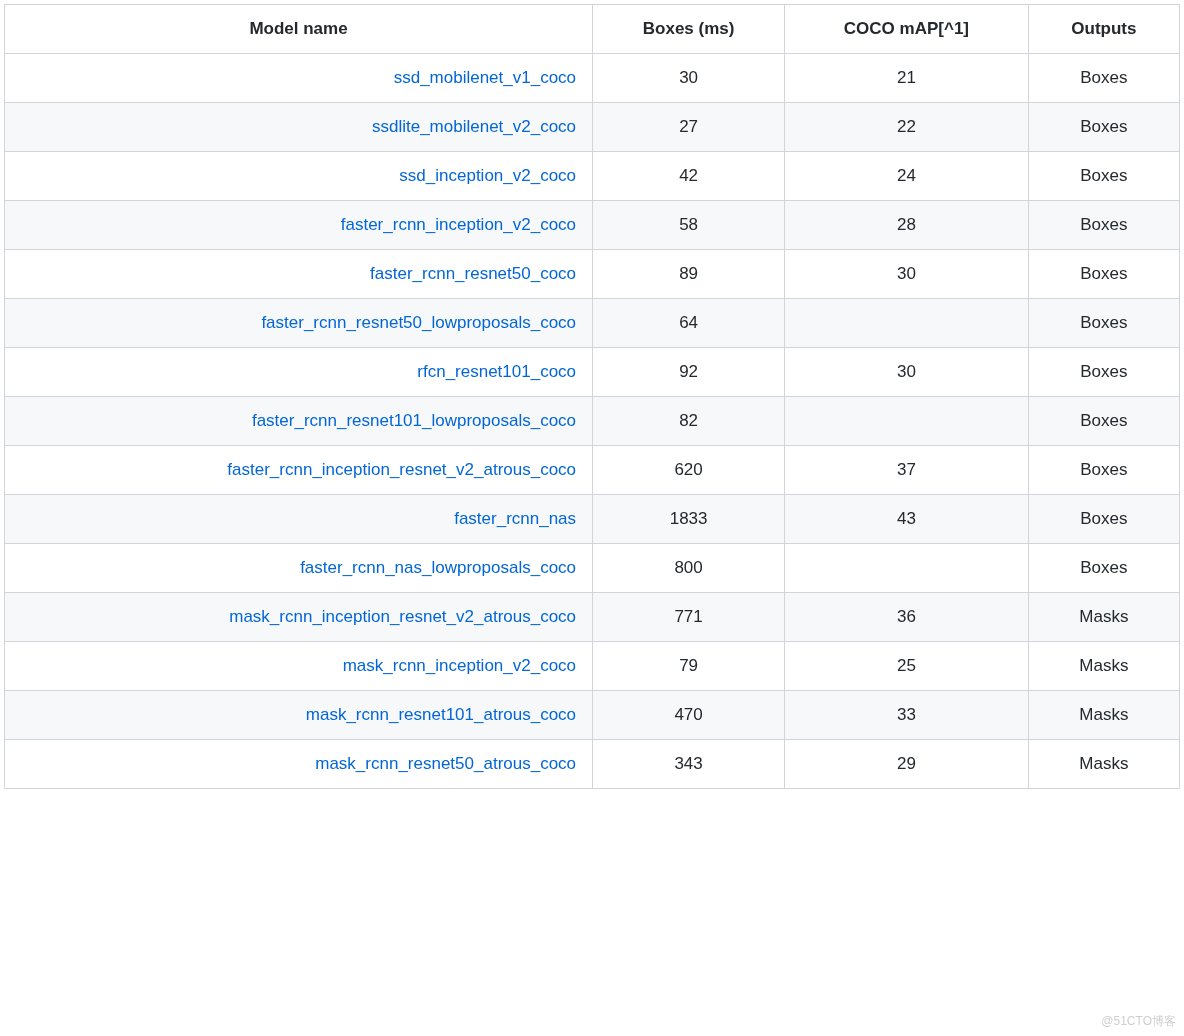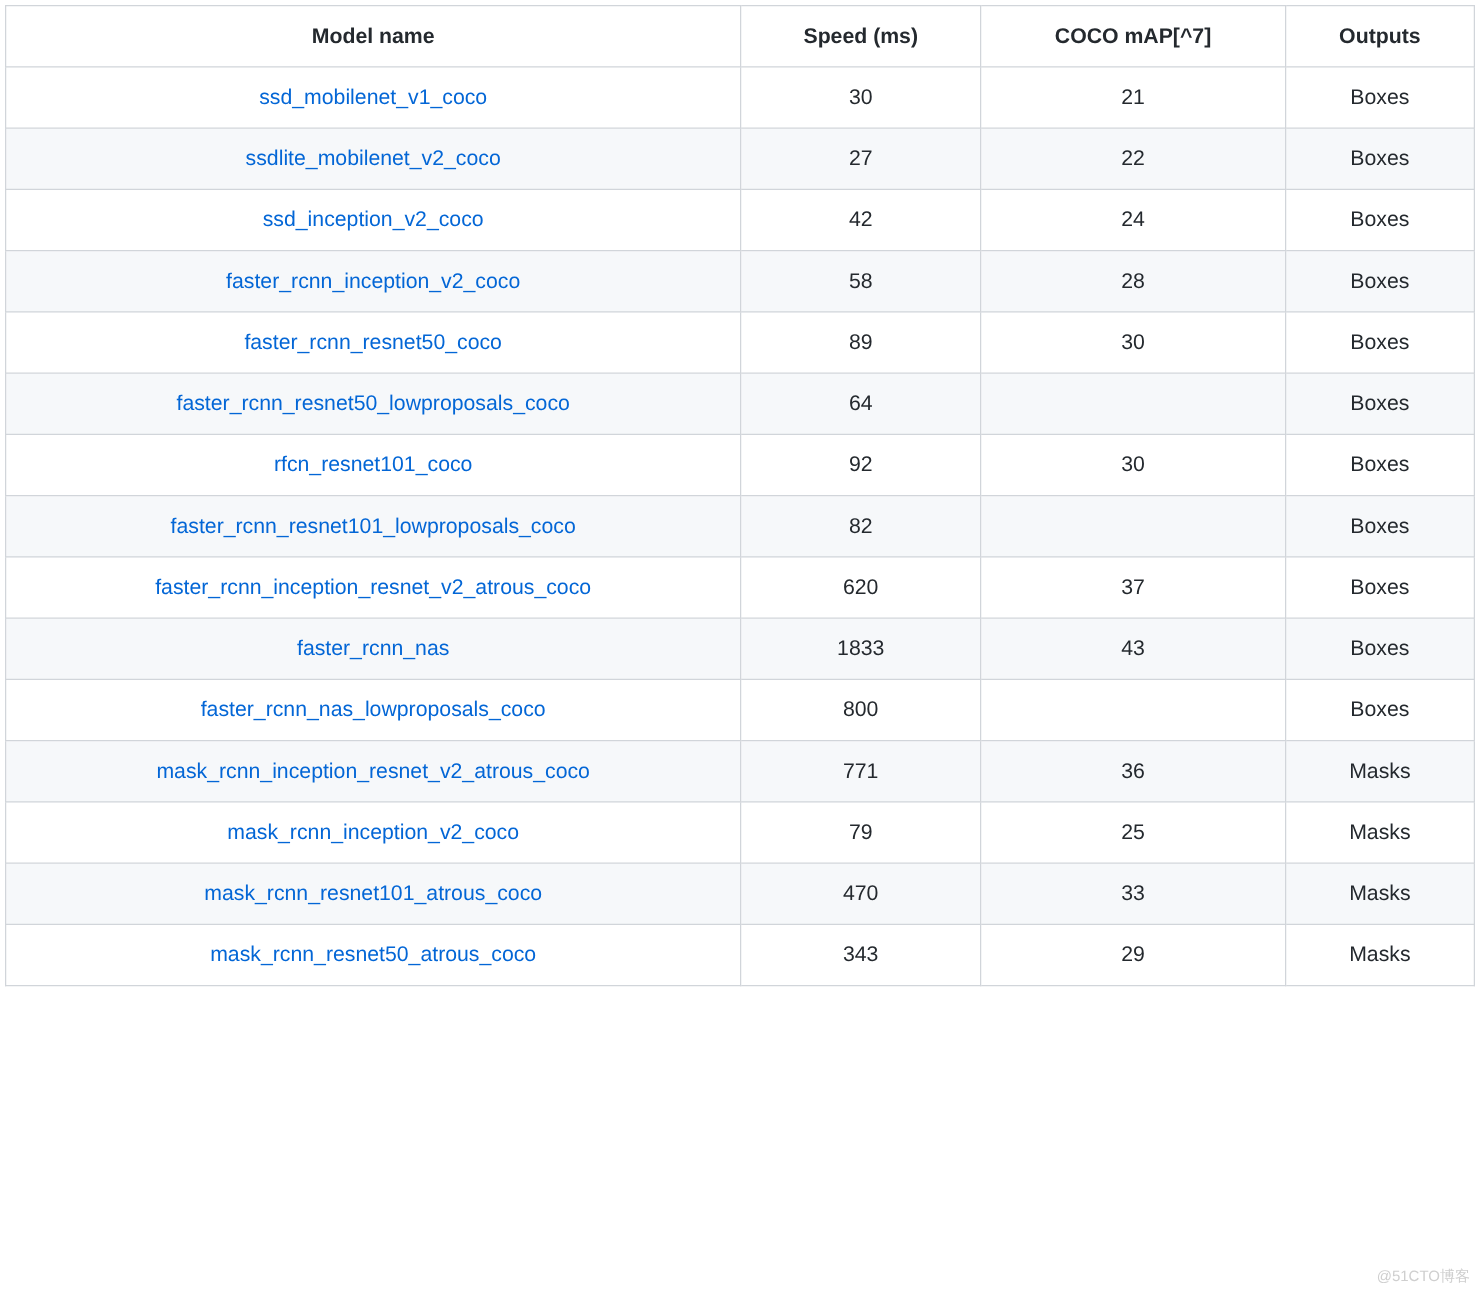--- a/index.html
+++ b/index.html
@@ -27,21 +27,21 @@
       background: #ffffff;
     }
     td {
       font-size: 17px;
       color: #24292e;
       padding: 14px 16px;
       border: 1px solid #d1d5da;
       text-align: center;
     }
     td.model-cell {
-      text-align: center;
+      text-align: right;
     }
     tbody tr:nth-child(even) {
       background: #f6f8fa;
     }
     tbody tr:nth-child(odd) {
       background: #ffffff;
     }
     a.model-link {
       color: #0366d6;
       text-decoration: none;
@@ -56,22 +56,22 @@
       margin-top: 31px;
     }
   </style>
 </head>
 <body>
 
 <table>
   <thead>
     <tr>
       <th>Model name</th>
-      <th>Speed (ms)</th>
-      <th>COCO mAP[^7]</th>
+      <th>Boxes (ms)</th>
+      <th>COCO mAP[^1]</th>
       <th>Outputs</th>
     </tr>
   </thead>
   <tbody id="table-body">
   <tr>
         <td class="model-cell"><a class="model-link" href="#">ssd_mobilenet_v1_coco</a></td>
         <td>30</td>
         <td>21</td>
         <td>Boxes</td>
       </tr>

